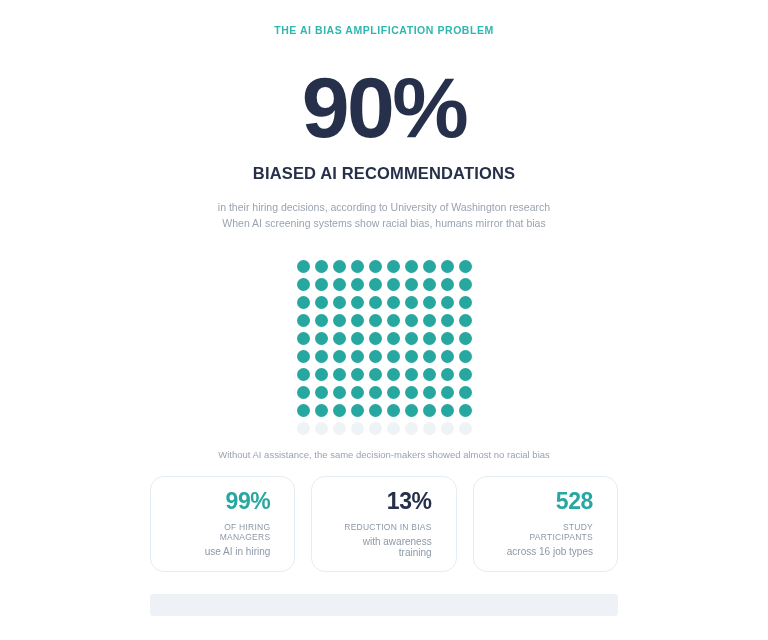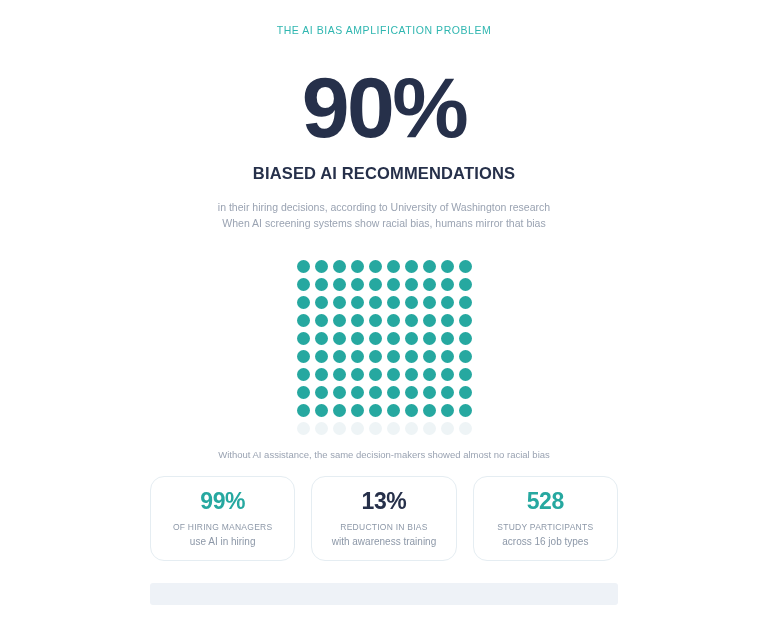--- a/index.html
+++ b/index.html
@@ -23,21 +23,21 @@
     box-sizing: border-box;
     display: flex;
     flex-direction: column;
     align-items: center;
   }
 
   
   .eyebrow {
     margin-top: 24px;
     font-size: 10.5px;
-    font-weight: normal;
+    font-weight: bold;
     letter-spacing: 0.55px;
     color: #2fb6b0;
     text-transform: uppercase;
     text-align: center;
   }
 
   
   .hero-number {
     margin-top: 31px;
     font-size: 86px;
@@ -110,22 +110,22 @@
     display: flex;
     justify-content: center;
     gap: 16px;
     width: 468px;
   }
   .stat-card {
     flex: 1 1 0;
     background: #ffffff;
     border: 1px solid #e5edf2;
     border-radius: 14px;
-    padding: 12px 12px 13px;
-    text-align: center;
+    padding: 12px 24px 13px;
+    text-align: right;
     box-sizing: border-box;
   }
   .stat-value {
     font-size: 23px;
     font-weight: bold;
     line-height: 1.1;
     letter-spacing: -0.4px;
   }
   .stat-value.teal { color: #26a8a0; }
   .stat-value.navy { color: #26304a; }

